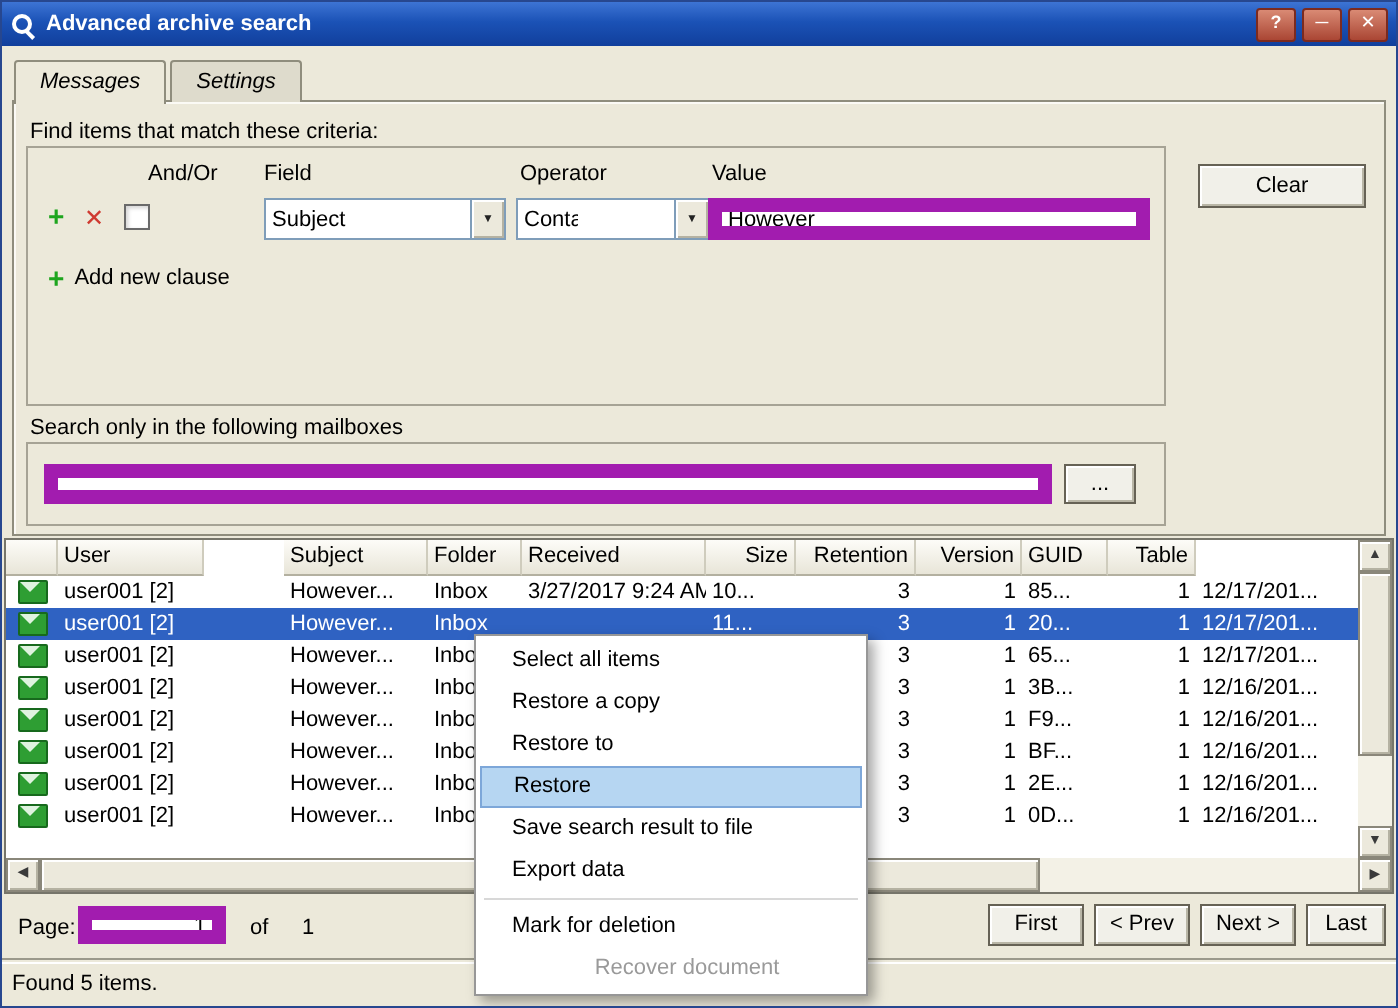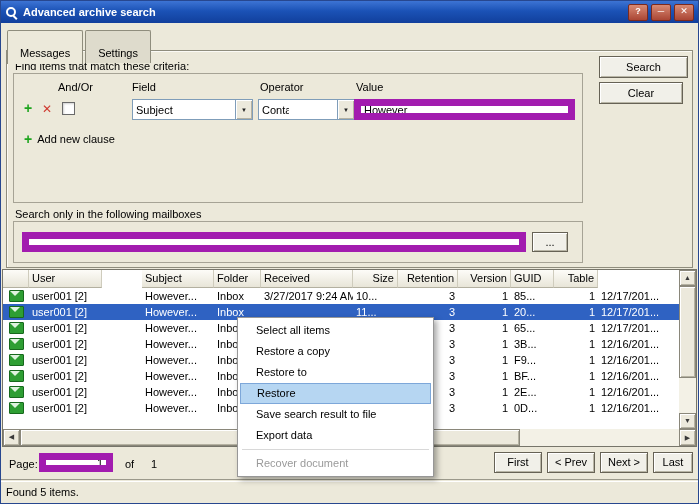--- a/index.html
+++ b/index.html
@@ -12,36 +12,36 @@
     display:flex;align-items:center;padding:0 4px;color:#fff;}
   .title-text{font-weight:bold;margin-left:5px;flex:1;}
   .mag{position:relative;width:13px;height:13px;flex:0 0 auto;}
   .mag::before{content:"";position:absolute;left:1px;top:1px;width:6px;height:6px;border:2px solid #fff;border-radius:50%;}
   .mag::after{content:"";position:absolute;left:9px;top:9px;width:5px;height:2px;background:#fff;transform:rotate(45deg);transform-origin:0 0;}
   .tbtn{width:18px;height:15px;margin-left:3px;border:1px solid #7c2a1e;border-radius:2px;
     background:linear-gradient(180deg,#d98a74,#aa4634);color:#fff;font-weight:bold;font-size:9px;line-height:13px;text-align:center;cursor:default;}
 
   
   .tabstrip{position:absolute;left:6px;top:29px;display:flex;z-index:3;}
-  .tab{padding:16px 12px 3px;border:1px solid #8f8d7d;border-bottom:none;border-radius:2px 2px 0 0;background:#dedbcc;margin-right:2px;cursor:default;}
+  .tab{padding:4px 12px 3px;border:1px solid #8f8d7d;border-bottom:none;border-radius:2px 2px 0 0;background:#dedbcc;margin-right:2px;cursor:default;font-style:italic;}
   .tab.active{background:#ece9da;margin-bottom:-1px;padding-bottom:5px;font-weight:normal;}
   .tabpage{position:absolute;left:5px;top:49px;width:687px;height:218px;box-sizing:border-box;border:1px solid #8f8d7d;
     background:#ece9da;box-shadow:inset 1px 1px 0 #fbfaf5;z-index:1;}
 
   .heading{position:absolute;left:8px;top:9px;}
 
   .btn{box-sizing:border-box;background:#f1f0e9;border:1px solid #666255;
     box-shadow:inset 1px 1px 0 #fff,inset -1px -1px 0 #b9b6a6;text-align:center;font-size:11px;line-height:20px;cursor:default;}
   .search-btn{position:absolute;left:592px;top:5px;width:89px;height:22px;}
   .clear-btn{position:absolute;left:592px;top:31px;width:84px;height:22px;}
 
   
   .criteria-box{position:absolute;left:6px;top:22px;width:570px;height:130px;border:1px solid #a6a395;box-sizing:border-box;}
   .crit-label{position:absolute;top:7px;white-space:nowrap;}
-  .lbl-andor{left:44px;}.lbl-field{left:118px;}.lbl-operator{left:246px;}.lbl-value{left:342px;}
+  .lbl-andor{left:60px;}.lbl-field{left:118px;}.lbl-operator{left:246px;}.lbl-value{left:342px;}
   .icon-plus{position:absolute;left:10px;top:26px;color:#1ea51e;font-weight:bold;font-size:14px;cursor:default;}
   .icon-remove{position:absolute;left:28px;top:28px;color:#cf3a30;font-weight:bold;font-size:12px;cursor:default;}
   .checkbox{position:absolute;left:48px;top:28px;width:13px;height:13px;background:#fff;border:1px solid #6a6a6a;
     box-shadow:inset 1px 1px 2px rgba(0,0,0,.18);box-sizing:border-box;}
   .combo{position:absolute;box-sizing:border-box;background:#fff;border:1px solid #7f9db9;display:flex;align-items:center;cursor:default;}
   .combo-text{flex:1;padding-left:3px;overflow:hidden;white-space:nowrap;}
   .combo-arrow{width:16px;align-self:stretch;background:#ece9dc;border-left:1px solid #7f9db9;
     box-shadow:inset 1px 1px 0 #fff,inset -1px -1px 0 #b5b2a2;font-size:6px;display:flex;align-items:center;justify-content:center;color:#222;}
   .combo-field{left:118px;top:25px;width:121px;height:21px;}
   .combo-operator{left:244px;top:25px;width:97px;height:21px;gap:48px;}
@@ -99,21 +99,21 @@
 
   
   .status-divider{position:absolute;left:0;top:478px;width:100%;height:1px;border-top:1px solid #9b998b;border-bottom:1px solid #fff;}
   .status-text{position:absolute;left:5px;top:485px;}
 
   
   .context-menu{position:absolute;left:236px;top:316px;width:197px;box-sizing:border-box;background:#fff;
     border:1px solid #979797;box-shadow:3px 3px 6px rgba(0,0,0,.35);padding:2px;z-index:50;}
   .menu-item{height:21px;line-height:21px;padding-left:16px;white-space:nowrap;cursor:default;}
   .menu-item.highlighted{background:#b6d6f2;border:1px solid #7da7d9;box-sizing:border-box;line-height:19px;}
-  .menu-item.disabled{color:#9a9a9a;}
+  .menu-item.disabled{color:#9a9a9a;text-align:center;}
   .menu-separator{height:1px;background:#d8d8d8;margin:3px 2px;}
 </style>
 </head>
 <body>
 
 <div class="window">
 
   <div class="titlebar">
     <span class="mag"></span>
     <span class="title-text">Advanced archive search</span>
@@ -123,21 +123,20 @@
   </div>
 
   <div class="tabstrip">
     <div class="tab active">Messages</div>
     <div class="tab">Settings</div>
   </div>
 
   <div class="tabpage">
     <div class="heading">Find items that match these criteria:</div>
 
-    <div class="btn search-btn">Search</div>
     <div class="btn clear-btn">Clear</div>
 
     <div class="criteria-box">
       <span class="crit-label lbl-andor">And/Or</span>
       <span class="crit-label lbl-field">Field</span>
       <span class="crit-label lbl-operator">Operator</span>
       <span class="crit-label lbl-value">Value</span>
 
       <span class="icon-plus">+</span>
       <span class="icon-remove">✕</span>
@@ -340,16 +339,17 @@
   <div class="status-text">Found 5 items.</div>
 
   <div class="context-menu">
     <div class="menu-item">Select all items</div>
     <div class="menu-item">Restore a copy</div>
     <div class="menu-item">Restore to</div>
     <div class="menu-item highlighted">Restore</div>
     <div class="menu-item">Save search result to file</div>
     <div class="menu-item">Export data</div>
     <div class="menu-separator"></div>
+    <div class="menu-item">Mark for deletion</div>
     <div class="menu-item disabled">Recover document</div>
   </div>
 
 </div>
 
 </body></html>

